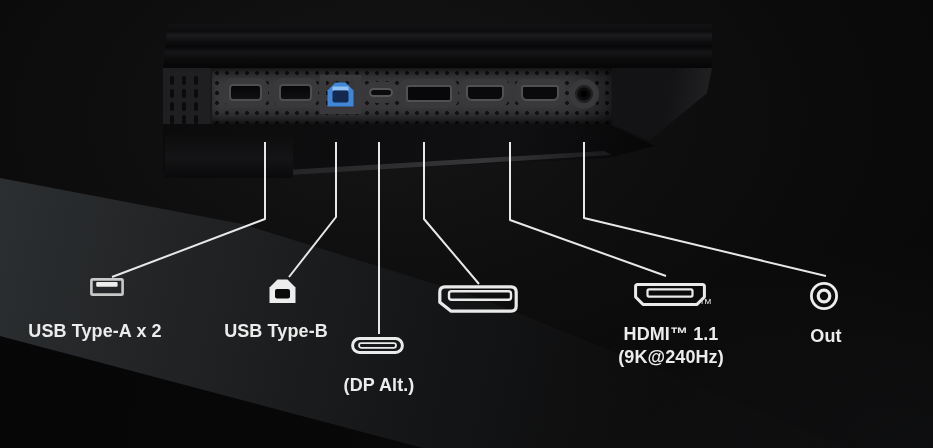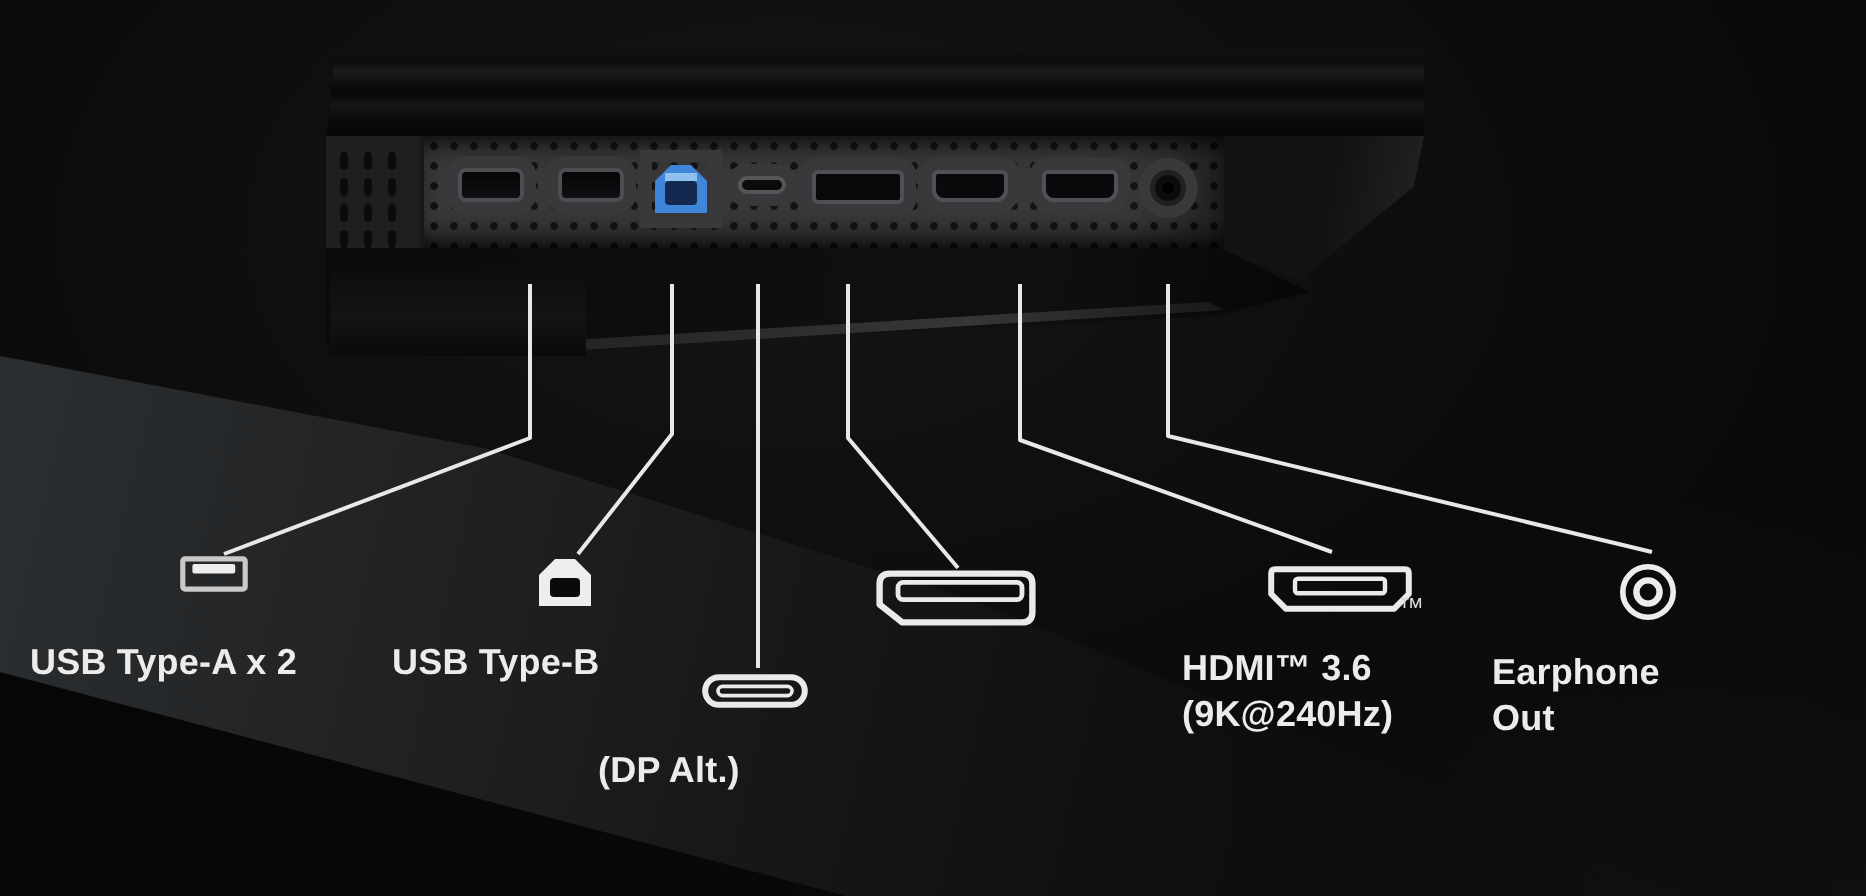--- a/index.html
+++ b/index.html
@@ -45,21 +45,21 @@
         background:linear-gradient(#060607,#101013);}
   .usbc-port{width:24px;height:9px;border:2px solid #56565a;border-radius:5px;background:#0b0b0c;}
   .dp-port{width:46px;height:17px;border:2px solid #505054;border-radius:3px;background:#08080a;}
   .hdmi-port{width:38px;height:16px;border:2px solid #515155;border-radius:3px 3px 6px 6px;background:#0a0a0c;}
   .jack{width:18px;height:18px;border-radius:50%;
         background:radial-gradient(circle,#000 0 3px,#0b0b0c 3px 6px,#202022 7px);}
   
   .leaders{left:0;top:0;}
   .leaders polyline{fill:none;stroke:#e8e8e8;stroke-width:2;stroke-linejoin:round;stroke-linecap:butt;}
   
-  .lbl{position:absolute;width:160px;text-align:left;color:#ececec;font-weight:700;
+  .lbl{position:absolute;width:160px;text-align:center;color:#ececec;font-weight:700;
        font-size:18px;line-height:23px;letter-spacing:.1px;}
   .icon{position:absolute;}
 </style>
 </head>
 <body>
 
 <div class="stage">
 
   <div class="abs desk"></div>
   <div class="abs crescent"></div>
@@ -128,26 +128,25 @@
     <path d="M7,1.8 Q1.8,1.8 1.8,7 V17.2 L13.2,26.2 H73 Q78.2,26.2 78.2,21 V7 Q78.2,1.8 73,1.8 Z" fill="none" stroke="#eaeaea" stroke-width="3.2" stroke-linejoin="round"></path>
     <rect x="11" y="6.2" width="62" height="8.6" rx="2.5" fill="none" stroke="#eaeaea" stroke-width="2.4"></rect>
   </svg>
 
   <svg class="icon" style="left:634px;top:283px" width="78" height="26" viewBox="0 0 78 26">
     <path d="M3.6,1.6 H68.4 Q70.4,1.6 70.4,3.6 V14 L63,21.4 H9 L1.6,14 V3.6 Q1.6,1.6 3.6,1.6 Z" fill="none" stroke="#eaeaea" stroke-width="3" stroke-linejoin="round"></path>
     <rect x="13.5" y="6.4" width="45" height="7.2" rx="1.5" fill="none" stroke="#eaeaea" stroke-width="2.2"></rect>
     <text x="78" y="25" text-anchor="end" font-size="13" fill="#d8d8d8">™</text>
   </svg>
   <div class="lbl" style="left:591px;top:323px">
-    <div>HDMI™ 3.6</div>
+    <div>HDMI™ 1.1</div>
     <div>(9K@240Hz)</div>
   </div>
 
   <svg class="icon" style="left:809px;top:281px" width="30" height="30" viewBox="0 0 30 30">
     <circle cx="15" cy="15" r="12.6" fill="none" stroke="#ececec" stroke-width="2.8"></circle>
     <circle cx="15" cy="15" r="5.8" fill="none" stroke="#ececec" stroke-width="3.2"></circle>
   </svg>
   <div class="lbl" style="left:746px;top:325px">
-    <div>Earphone</div>
     <div>Out</div>
   </div>
 
 </div>
 
 </body></html>

